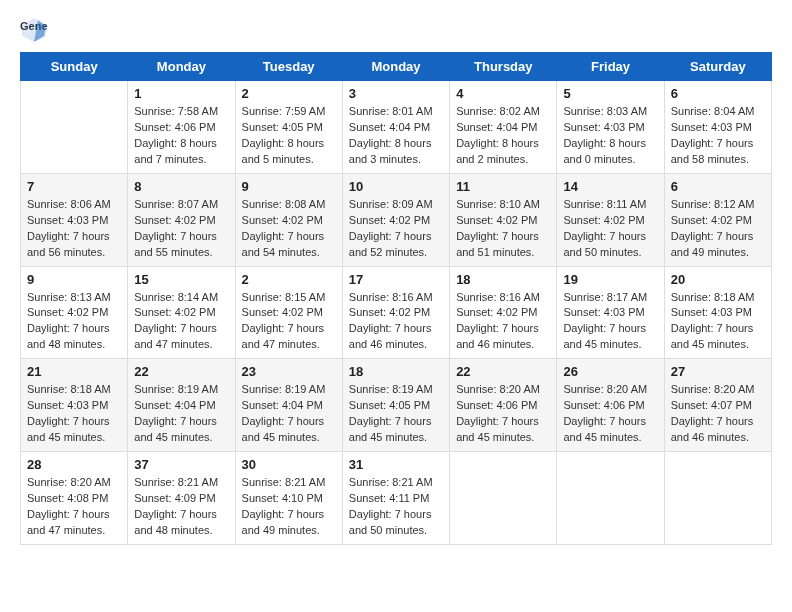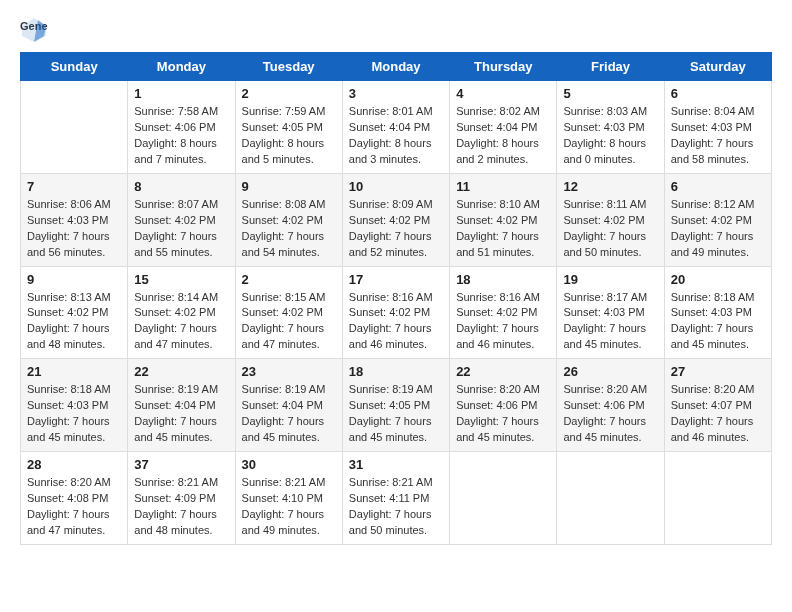--- a/index.html
+++ b/index.html
@@ -155,21 +155,21 @@
         </td>
         <td>
           <div class="day-num">10</div>
           <div class="day-info">Sunrise: 8:09 AM<br>Sunset: 4:02 PM<br>Daylight: 7 hours and 52 minutes.</div>
         </td>
         <td>
           <div class="day-num">11</div>
           <div class="day-info">Sunrise: 8:10 AM<br>Sunset: 4:02 PM<br>Daylight: 7 hours and 51 minutes.</div>
         </td>
         <td>
-          <div class="day-num">12</div>
+          <div class="day-num">14</div>
           <div class="day-info">Sunrise: 8:11 AM<br>Sunset: 4:02 PM<br>Daylight: 7 hours and 50 minutes.</div>
         </td>
         <td>
           <div class="day-num">6</div>
           <div class="day-info">Sunrise: 8:12 AM<br>Sunset: 4:02 PM<br>Daylight: 7 hours and 49 minutes.</div>
         </td>
       </tr>
       <tr>
         <td>
           <div class="day-num">9</div>

